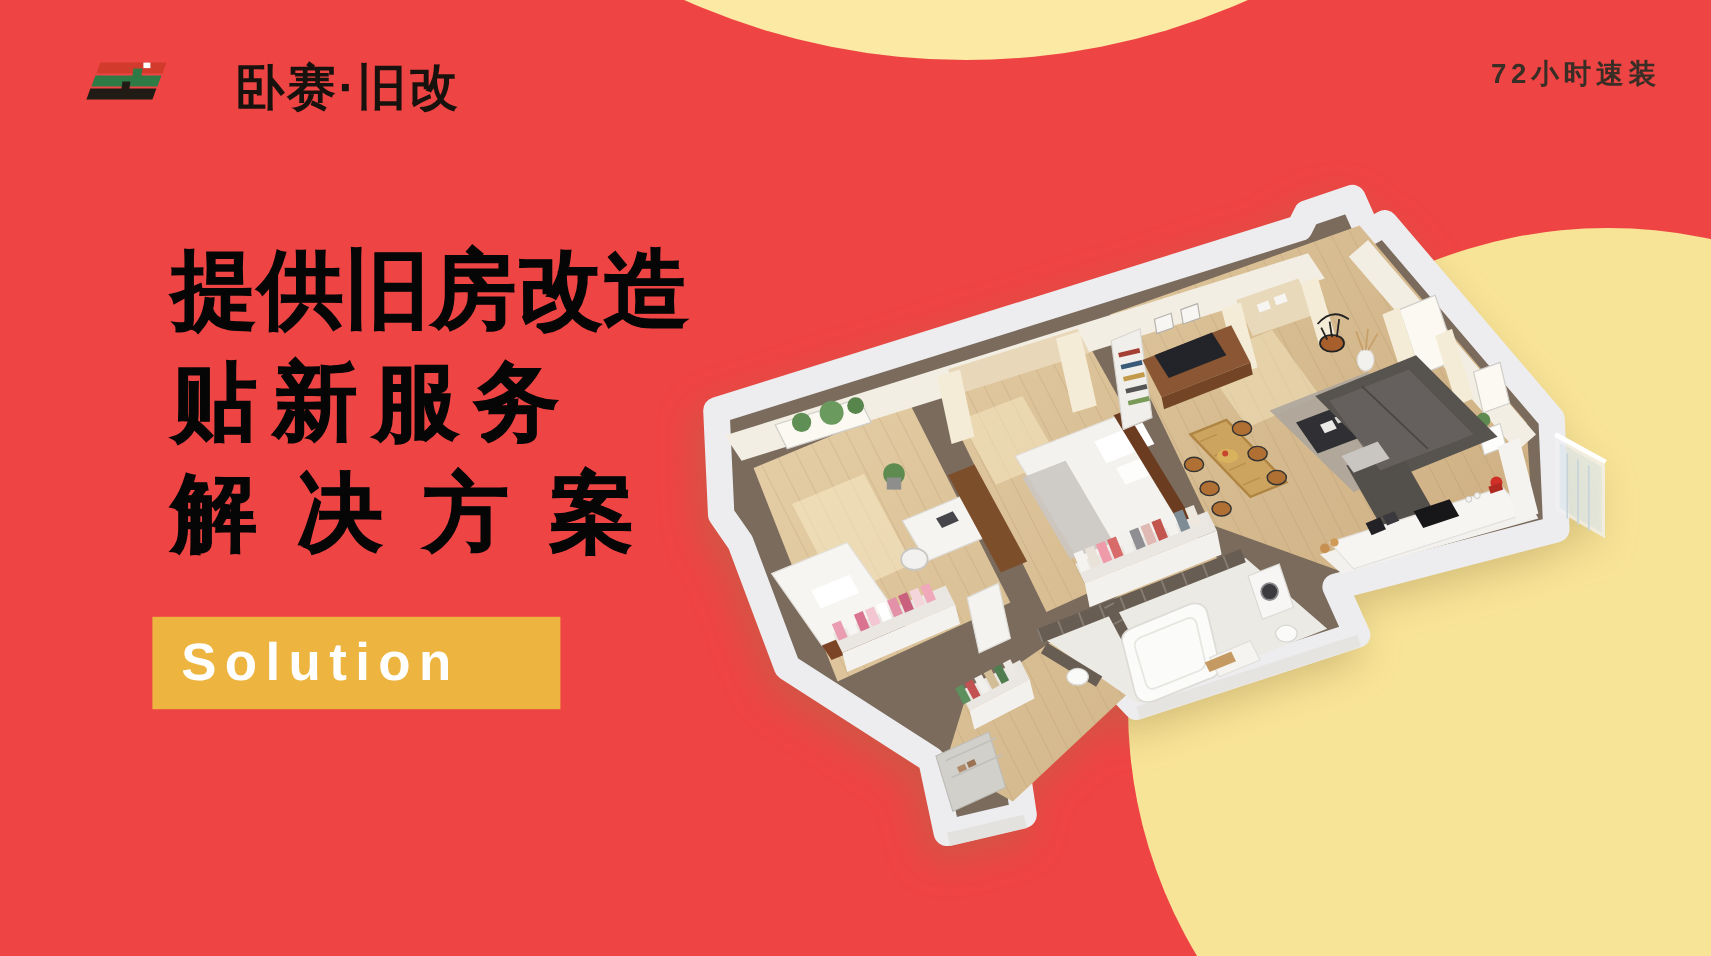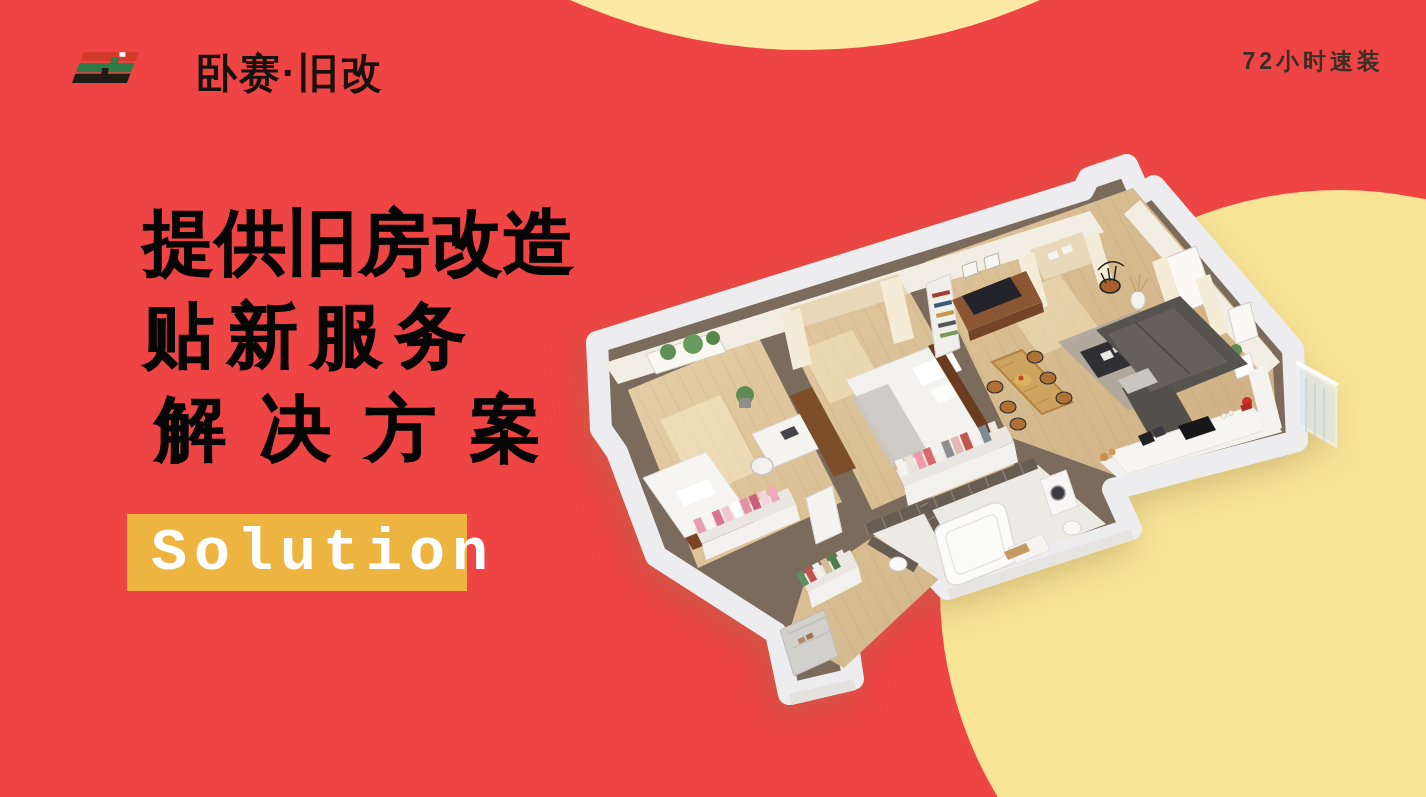--- a/index.html
+++ b/index.html
@@ -24,30 +24,30 @@
     white-space:nowrap;
   }
 
   .headline{position:absolute;left:131px;top:196px;color:#060606;margin-left:12px;}
   .headline .hl{
     font-size:71px;font-weight:900;line-height:93px;white-space:nowrap;
     -webkit-text-stroke:1px #060606;
   }
   .hl-1{letter-spacing:1px;}
   .hl-2{letter-spacing:13px;}
-  .hl-3{letter-spacing:34px;text-align:right;}
+  .hl-3{letter-spacing:34px;}
 
   .solution-badge{
     position:absolute;left:127px;top:514px;width:340px;height:77px;
     background:#EDB440;display:flex;align-items:center;
     padding-left:24px;box-sizing:border-box;
   }
   .solution-badge span{
-    color:#ffffff;font-size:60px;letter-spacing:7px;font-weight:600;
-    font-family:Liberation Mono, monospace;
+    color:#ffffff;font-size:44px;letter-spacing:7px;font-weight:600;
+    font-family:Liberation Sans, sans-serif;
   }
 
   .floorplan-svg{
     position:absolute;left:0;top:0;
     filter:drop-shadow(-6px 12px 16px rgba(150,120,70,.35));
   }
 </style>
 </head>
 <body>
 

